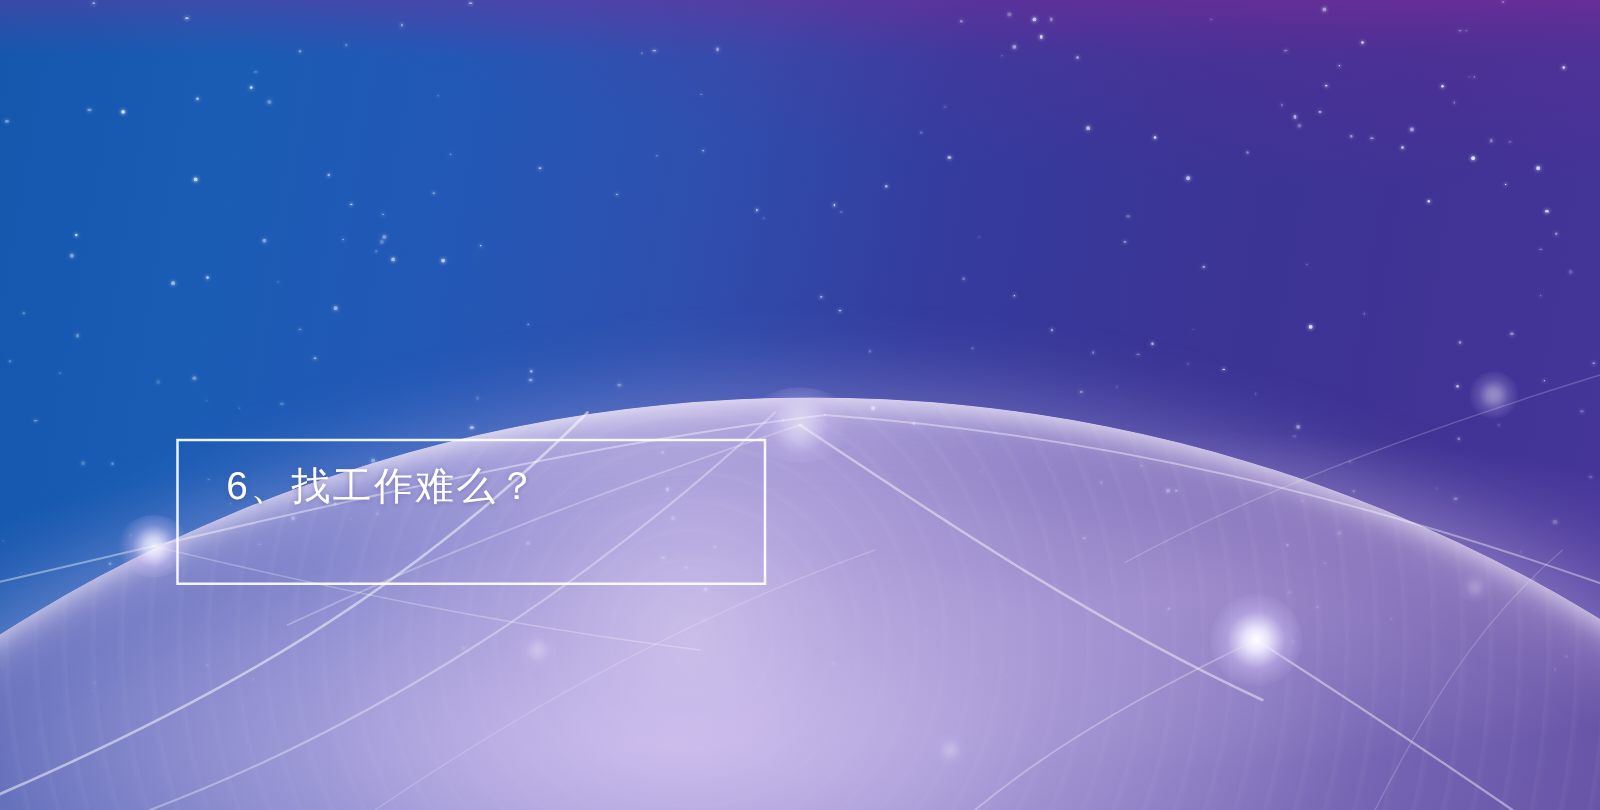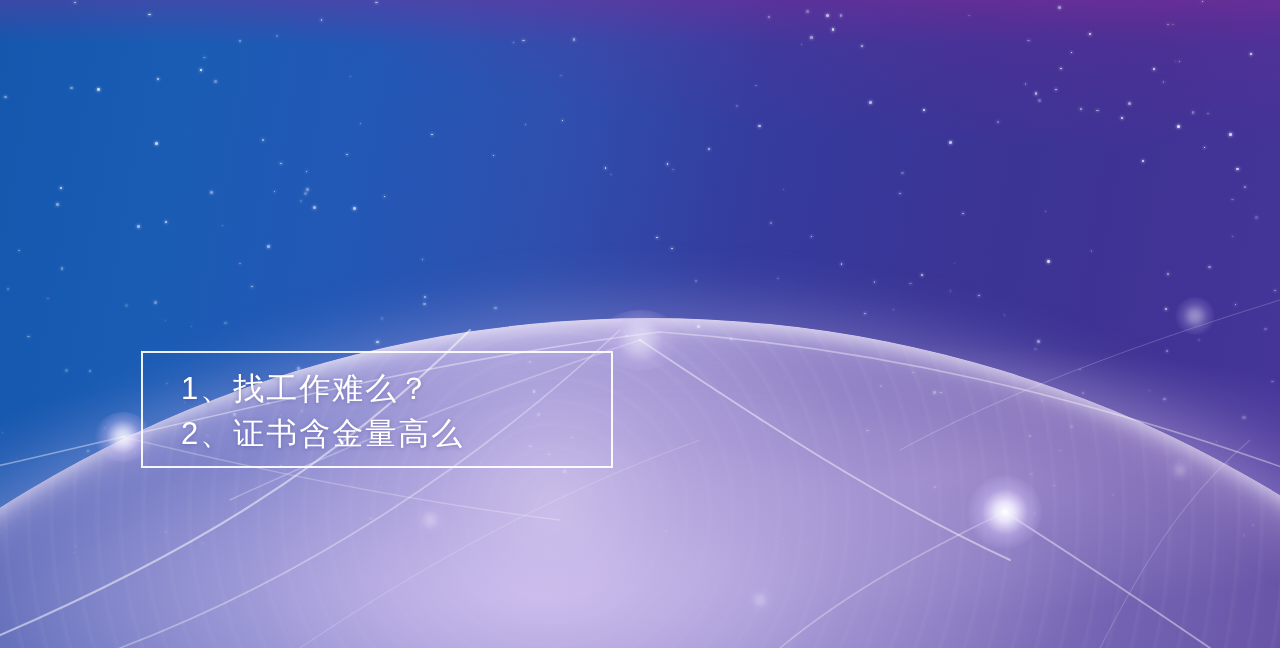--- a/index.html
+++ b/index.html
@@ -430,18 +430,17 @@
       <div class="star" style="left: 1037.3px; top: 340px; width: 2.7px; height: 2.7px; opacity: 0.52;"></div>
       <div class="star" style="left: 274.1px; top: 190.7px; width: 1.2px; height: 1.2px; opacity: 0.73;"></div>
       <div class="star" style="left: 865.9px; top: 429.5px; width: 3px; height: 1.4px; opacity: 0.34; border-radius: 40%;"></div>
       <div class="star" style="left: 74.1px; top: 1.6px; width: 1.6px; height: 1.6px; opacity: 0.73;"></div>
       <div class="star" style="left: 898.6px; top: 192.8px; width: 2.8px; height: 1.2px; opacity: 0.77;"></div>
     </div>
 
 
   <div id="bullet-box">
     <ul id="bullet-list">
-      <li>1、找工作难么？</li>
-      <li>2、证书含金量高么</li>
+      <li>6、找工作难么？</li>
     </ul>
   </div>
 
 </div>
 
 </body></html>

